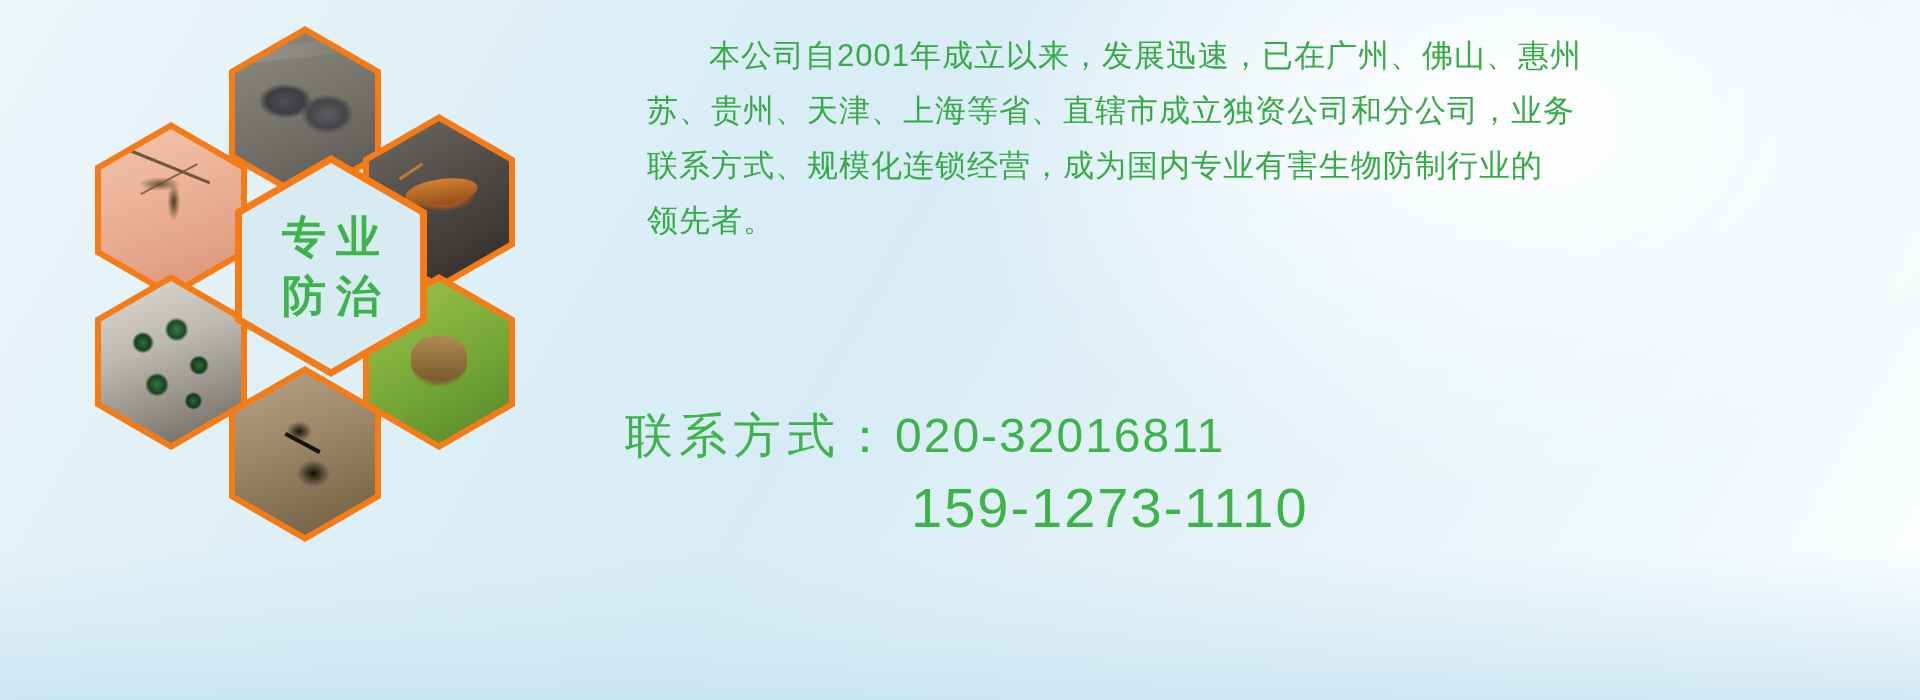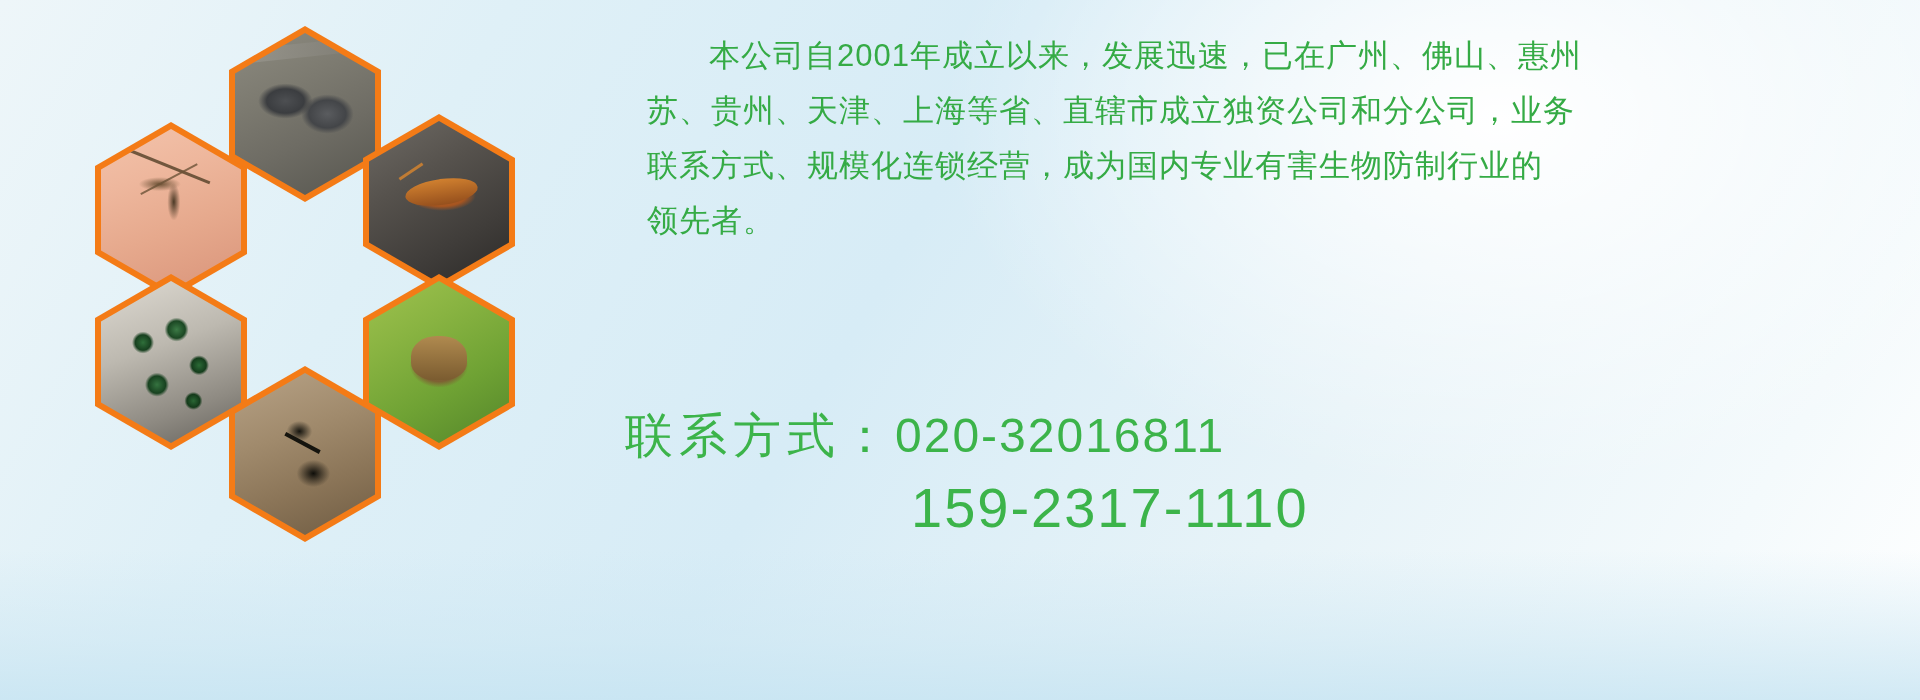--- a/index.html
+++ b/index.html
@@ -250,29 +250,35 @@
           <div class="ph-ant"></div>
         </div>
     </div>
 
     <div class="hex" style="left:268px; top:264px;">
       <div class="inner">
           <div class="ph-stinkbug"></div>
         </div>
     </div>
 
+    <div class="hex big center" style="left:140px; top:145px;">
+      <div class="inner">
+        <div class="comb-title">专业</div>
+        <div class="comb-title">防治</div>
+      </div>
+    </div>
   </div>
 
   <div class="copy">
     <div class="para"><span class="indent"></span><span>本公司自2001年成立以来，发展迅速，已在广州、佛山、惠州</span></div>
     <div class="para">苏、贵州、天津、上海等省、直辖市成立独资公司和分公司，业务</div>
     <div class="para">联系方式、规模化连锁经营，成为国内专业有害生物防制行业的</div>
     <div class="para">领先者。</div>
   </div>
 
   <div class="contact">
     <div class="contact-line1">
       <span class="label">联系方式：</span><span>020-32016811</span>
     </div>
-    <div class="contact-line2">159-2317-1110</div>
+    <div class="contact-line2">159-1273-1110</div>
   </div>
 
 </div>
 
 </body></html>

